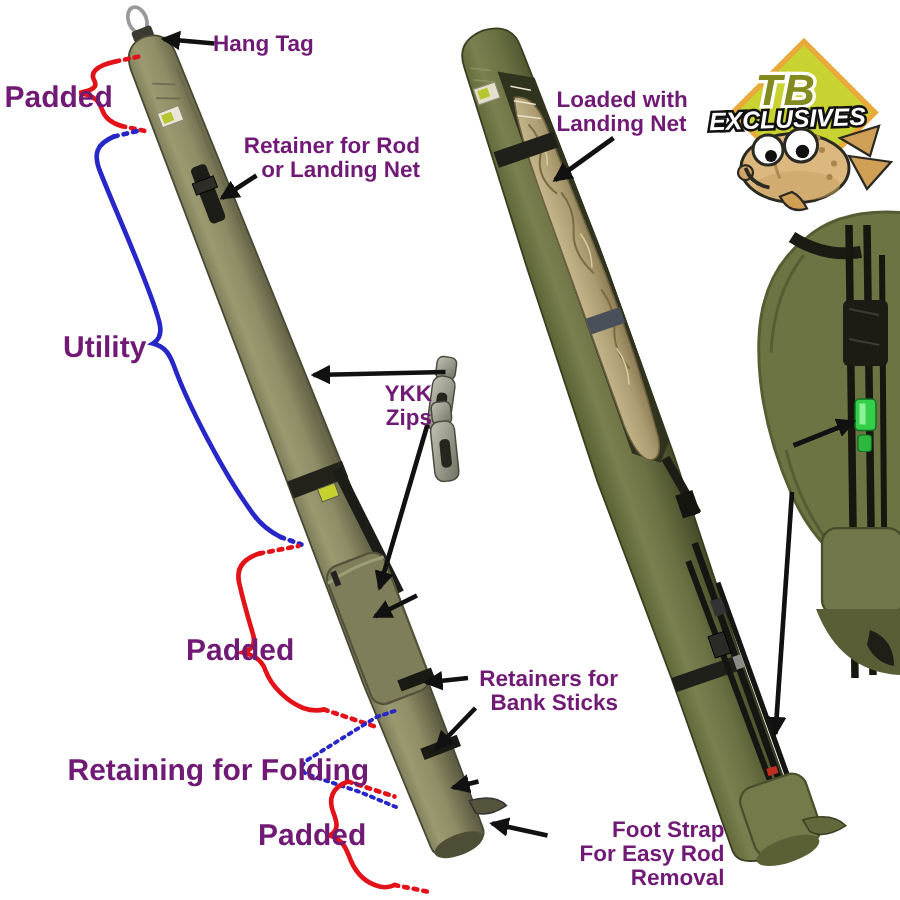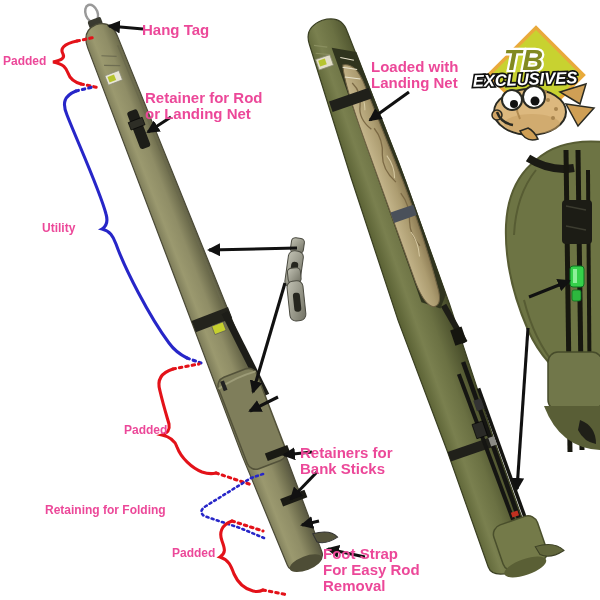--- a/index.html
+++ b/index.html
@@ -1,22 +1,22 @@
 <!DOCTYPE html>
 <html><head>
 <meta charset="utf-8">
 <style>
   html,body{margin:0;padding:0;background:#fff;}
   #stage{position:relative;width:600px;height:600px;background:#fff;overflow:hidden;
          font-family:"Liberation Sans",sans-serif;}
   #scene{position:absolute;left:0;top:0;}
-  .lbl{position:absolute;font-weight:bold;font-size:15px;line-height:1.05;color:#ec4899;
+  .lbl{position:absolute;font-weight:bold;font-size:15px;line-height:1.05;color:#701a75;
        white-space:pre-line;}
-  .lbl.c{text-align:left;}
-  .lbl.bk{font-size:12px;}
+  .lbl.c{text-align:right;}
+  .lbl.bk{font-size:20px;}
 </style>
 </head>
 <body>
 
 <div id="stage">
 <svg id="scene" width="600" height="600" viewBox="0 0 600 600">
   <defs>
     <linearGradient id="bagL" x1="0" y1="0" x2="1" y2="0">
       <stop offset="0" stop-color="#7b7a58"></stop>
           <stop offset="0.25" stop-color="#9b996f"></stop>
@@ -204,20 +204,22 @@
     <path d="M529,297 L569,281" marker-end="url(#ah)"></path>
     <path d="M528,328 L517,489" marker-end="url(#ah)"></path>
   </g>
 </svg>
 
   <div class="lbl" style="left:142px;top:22px">Hang Tag</div>
   <div class="lbl bk" style="left:3px;top:55px">Padded</div>
   <div class="lbl c" style="left:145px;top:90px;width:135px">Retainer for Rod
 or Landing Net</div>
   <div class="lbl bk" style="left:42px;top:222px">Utility</div>
+  <div class="lbl c" style="left:240px;top:255px;width:48px">YKK
+Zips</div>
   <div class="lbl bk" style="left:124px;top:424px">Padded</div>
   <div class="lbl c" style="left:300px;top:445px;width:112px">Retainers for
 Bank Sticks</div>
   <div class="lbl bk" style="left:45px;top:504px;white-space:nowrap">Retaining for Folding</div>
   <div class="lbl bk" style="left:172px;top:547px">Padded</div>
   <div class="lbl c" style="left:323px;top:546px;width:160px">Foot Strap
 For Easy Rod Removal</div>
   <div class="lbl" style="left:371px;top:59px">Loaded with
 Landing Net</div>
 </div>

